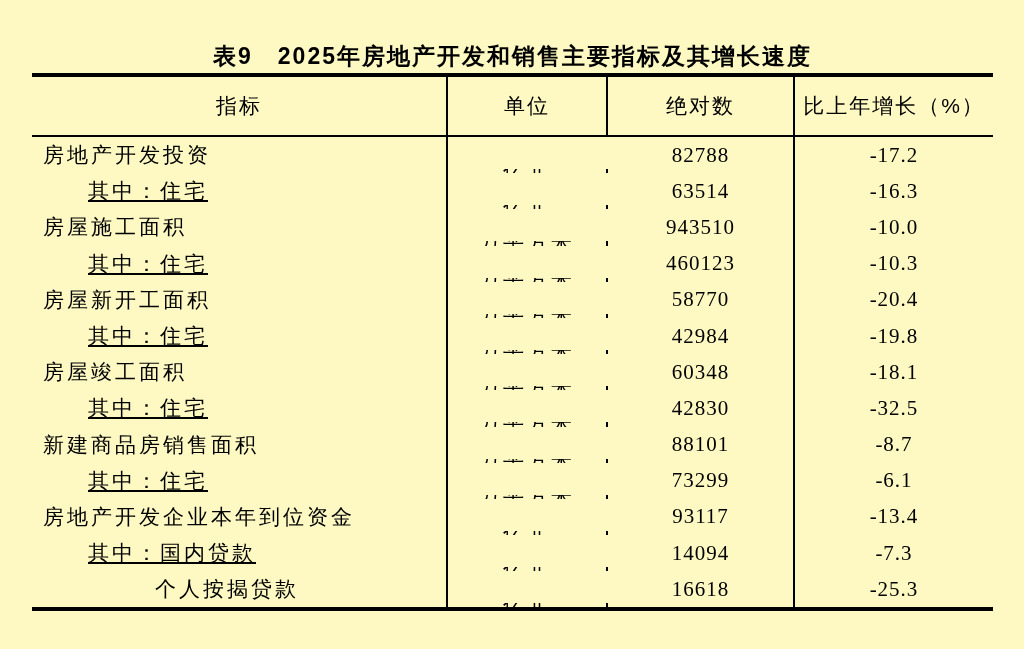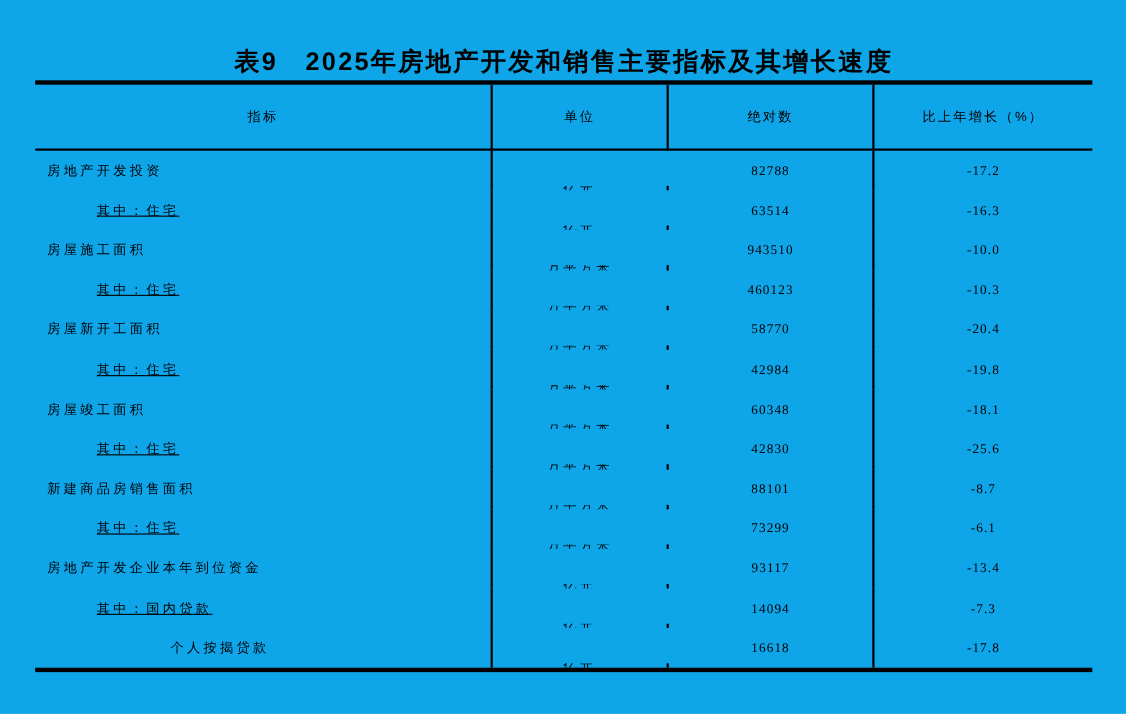--- a/index.html
+++ b/index.html
@@ -1,20 +1,20 @@
 <!DOCTYPE html>
 <html><head>
 <meta charset="utf-8">
 <style>
   html, body { margin: 0; padding: 0; background: #ffffff; }
   .page {
     position: relative;
     width: 1024px;
     height: 649px;
-    background: #0ea5e9;
+    background: #fef9c3;
     color: #000000;
     font-family: "Liberation Serif", serif;
     overflow: hidden;
   }
   .title {
     position: absolute;
     left: 32px;
     top: 41px;
     width: 961px;
     text-align: center;
@@ -31,21 +31,21 @@
     width: 961px;
     border-top: 4px solid #000;
     border-bottom: 4px solid #000;
     display: grid;
     grid-template-columns: 416px 160px 187px 198px;
     grid-template-rows: 60px repeat(13, 36.2px);
   }
   .cell {
     display: flex;
     align-items: center;
-    font-size: 12px;
+    font-size: 21px;
     box-sizing: border-box;
     overflow: hidden;
   }
   .hcell {
     justify-content: center;
     font-family: "Liberation Sans", sans-serif;
     letter-spacing: 2px;
     border-bottom: 2px solid #000;
     white-space: nowrap;
   }
@@ -102,21 +102,21 @@
     <div class="cell num">-19.8</div>
 
     <div class="cell ind i0 vline">房屋竣工面积</div>
     <div class="cell unit vline">万平方米</div>
     <div class="cell num vline">60348</div>
     <div class="cell num">-18.1</div>
 
     <div class="cell ind i1 vline">其中：住宅</div>
     <div class="cell unit vline">万平方米</div>
     <div class="cell num vline">42830</div>
-    <div class="cell num">-25.6</div>
+    <div class="cell num">-32.5</div>
 
     <div class="cell ind i0 vline">新建商品房销售面积</div>
     <div class="cell unit vline">万平方米</div>
     <div class="cell num vline">88101</div>
     <div class="cell num">-8.7</div>
 
     <div class="cell ind i1 vline">其中：住宅</div>
     <div class="cell unit vline">万平方米</div>
     <div class="cell num vline">73299</div>
     <div class="cell num">-6.1</div>
@@ -127,16 +127,16 @@
     <div class="cell num">-13.4</div>
 
     <div class="cell ind i1 vline">其中：国内贷款</div>
     <div class="cell unit vline">亿元</div>
     <div class="cell num vline">14094</div>
     <div class="cell num">-7.3</div>
 
     <div class="cell ind i2 vline">个人按揭贷款</div>
     <div class="cell unit vline">亿元</div>
     <div class="cell num vline">16618</div>
-    <div class="cell num">-17.8</div>
+    <div class="cell num">-25.3</div>
 
   </div>
 </div>
 
 </body></html>

